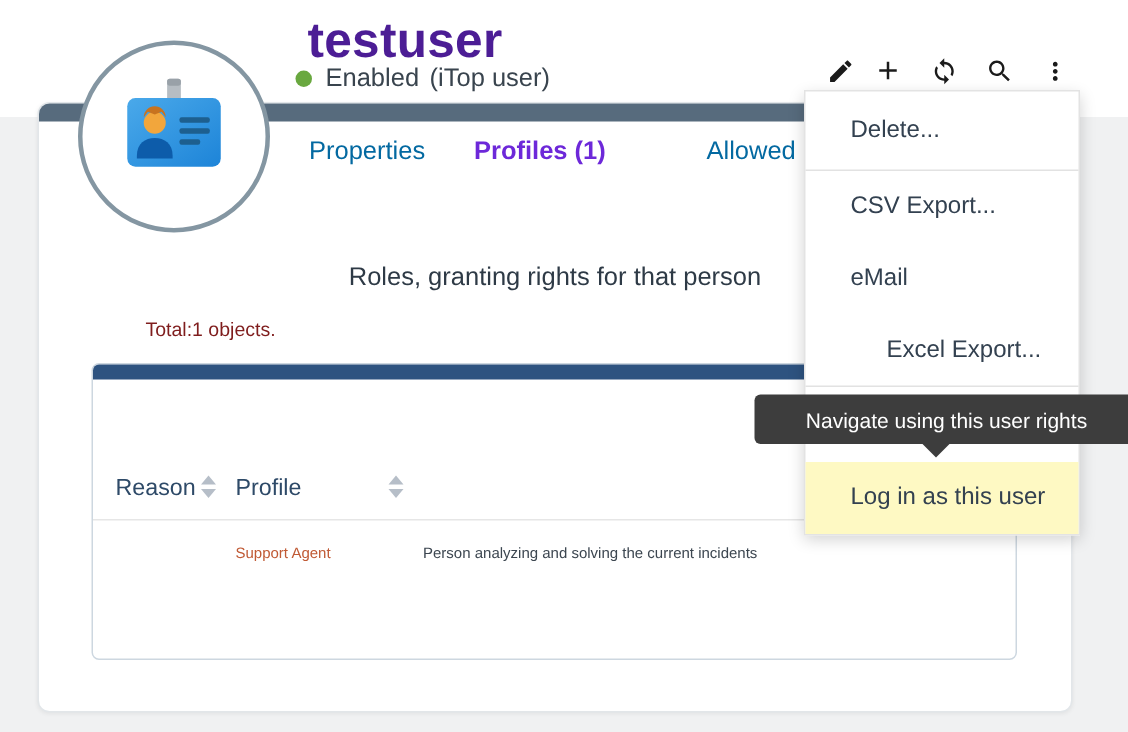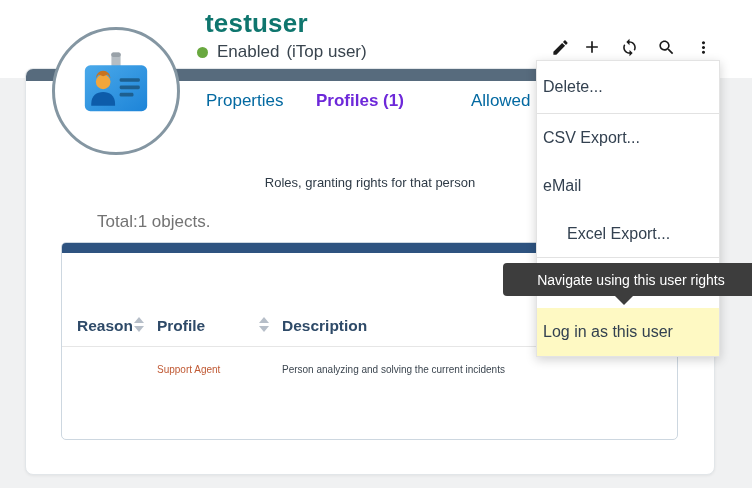--- a/index.html
+++ b/index.html
@@ -2,21 +2,21 @@
 <html><head>
 <meta charset="utf-8">
 <style>
   html,body{margin:0;padding:0;}
   body{font-family:"Liberation Sans","DejaVu Sans",sans-serif;background:#fff;}
   #screen{position:relative;width:752px;height:488px;background:#fff;overflow:hidden;}
 
   .bg-gray{position:absolute;left:0;top:78px;right:0;bottom:0;background:#f0f1f2;}
 
   
-  .page-title{position:absolute;left:205px;top:8px;font-size:26px;font-weight:600;color:#0f766e;letter-spacing:.2px;}
+  .page-title{position:absolute;left:205px;top:8px;font-size:33px;font-weight:600;color:#4c1d95;letter-spacing:.2px;}
   .status-line{position:absolute;left:197px;top:42px;display:flex;align-items:center;font-size:17px;color:#39444e;}
   .status-dot{width:11px;height:11px;border-radius:50%;background:#69a83f;margin-right:9px;}
   .status-detail{margin-left:7px;}
 
   .avatar{position:absolute;left:52px;top:27px;width:122px;height:122px;border-radius:50%;
           background:#fff;border:3px solid #8496a2;display:flex;align-items:center;justify-content:center;z-index:5;}
 
   .toolbar{position:absolute;top:34px;z-index:6;}
   .icon-btn{position:absolute;width:26px;height:26px;display:flex;align-items:center;justify-content:center;cursor:pointer;}
   .icon-btn svg{fill:#1b1b1b;}
@@ -25,48 +25,48 @@
   .panel{position:absolute;left:25px;top:68px;width:688px;height:405px;background:#fff;
          border:1px solid #e2e6e9;border-radius:8px;box-shadow:0 1px 3px rgba(0,0,0,.06);}
   .panel-bar{height:12px;background:#576b7d;border-radius:7px 7px 0 0;}
 
   .tab{position:absolute;top:22px;font-size:17px;color:#0369a1;white-space:nowrap;cursor:pointer;}
   .tab.active{color:#6d28d9;font-weight:bold;}
   .tab-properties{left:180px;}
   .tab-profiles{left:290px;}
   .tab-allowed{left:445px;}
 
-  .section-heading{position:absolute;top:106px;left:0;right:0;text-align:center;font-size:13px;color:#2e3a46;}
-  .total-line{position:absolute;left:71px;top:143px;font-size:17px;color:#737373;}
+  .section-heading{position:absolute;top:106px;left:0;right:0;text-align:center;font-size:17px;color:#2e3a46;}
+  .total-line{position:absolute;left:71px;top:143px;font-size:13px;color:#7f1d1d;}
 
   
   .datatable{position:absolute;left:35px;top:173px;width:615px;height:196px;background:#fff;
              border:1px solid #cdd7e0;border-radius:5px;}
   .dt-bar{position:absolute;top:0;left:0;right:0;height:10px;background:#2e5380;border-radius:4px 4px 0 0;}
   .dt-head{position:absolute;top:62px;left:0;right:0;height:41px;line-height:41px;border-bottom:1px solid #e6e6e6;
-           font-size:15.5px;font-weight:700;color:#2e4a68;}
+           font-size:15.5px;font-weight:400;color:#2e4a68;}
   .dt-head span{position:absolute;}
   .th-reason{left:15px;}
   .th-profile{left:95px;}
   .th-description{left:220px;}
   .sort{position:absolute;top:12px;display:inline-flex;flex-direction:column;gap:3px;cursor:pointer;}
   .sort-1{left:72px;} .sort-2{left:197px;}
   .sort i{display:block;width:0;height:0;border-left:5px solid transparent;border-right:5px solid transparent;}
   .sort .up{border-bottom:6px solid #b6bec8;}
   .sort .down{border-top:6px solid #b6bec8;}
   .dt-row{position:absolute;top:104px;left:0;right:0;height:46px;line-height:46px;font-size:10px;color:#3c4650;}
   .dt-row span{position:absolute;}
   .cell-reason{left:15px;}
   .cell-profile{left:95px;color:#c05a35;cursor:pointer;}
   .cell-description{left:220px;white-space:nowrap;}
 
   
   .dropdown{position:absolute;left:536px;top:60px;width:182px;background:#fff;border:1px solid #e3e3e3;
             box-shadow:0 3px 10px rgba(0,0,0,.18);z-index:10;font-size:16px;color:#334150;}
-  .menu-item{padding-left:6px;cursor:pointer;white-space:nowrap;}
+  .menu-item{padding-left:30px;cursor:pointer;white-space:nowrap;}
   .mi-delete{height:52px;line-height:52px;}
   .mi-email,.mi-csv{height:48px;line-height:48px;}
   .mi-excel{height:47px;line-height:47px;margin-left:24px;}
   .menu-sep{border-top:1px solid #e2e2e2;height:0;}
   .menu-spacer{height:50px;}
   .mi-login{height:48px;line-height:48px;background:#fef9c3;}
 
   
   .tooltip{position:absolute;left:503px;top:263px;width:256px;height:33px;background:#3d3d3d;color:#fff;
            border-radius:4px;z-index:20;display:flex;align-items:center;justify-content:center;
@@ -98,21 +98,20 @@
         <span class="th-reason">Reason</span>
         <span class="sort sort-1">
             <i class="up"></i>
             <i class="down"></i>
           </span>
         <span class="th-profile">Profile</span>
         <span class="sort sort-2">
             <i class="up"></i>
             <i class="down"></i>
           </span>
-        <span class="th-description">Description</span>
       </div>
 
       <div class="dt-row">
         <span class="cell-reason"></span>
         <span class="cell-profile">Support Agent</span>
         <span class="cell-description">Person analyzing and solving the current incidents</span>
       </div>
     </div>
   </div>
 

